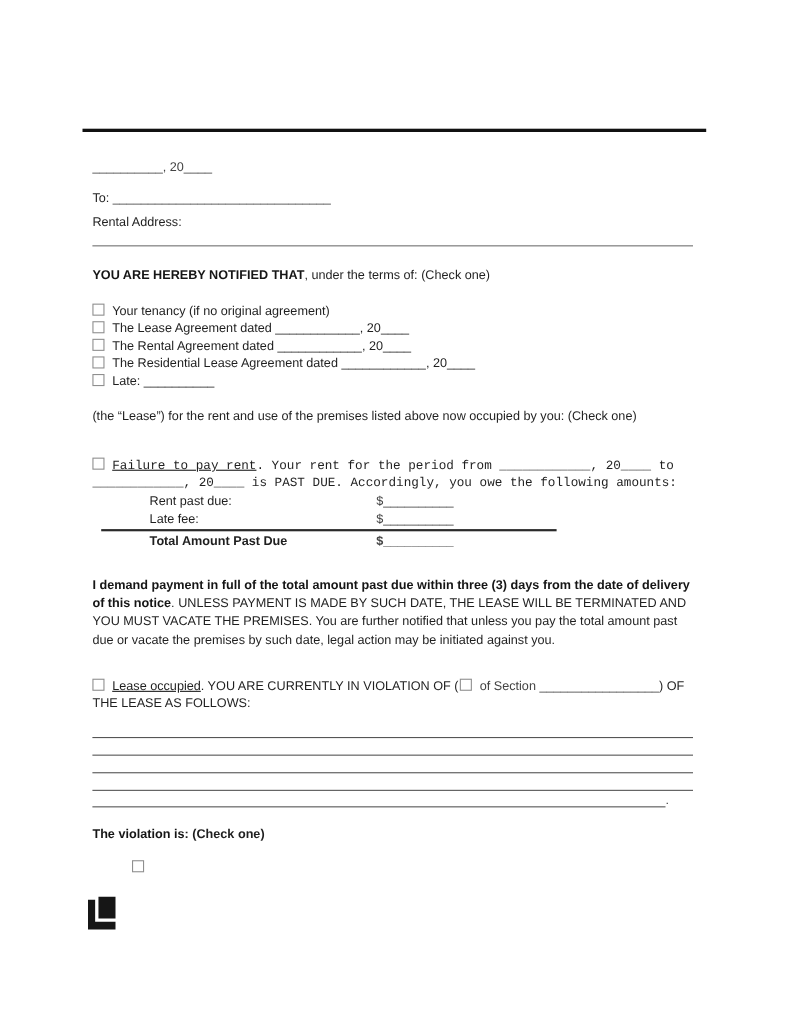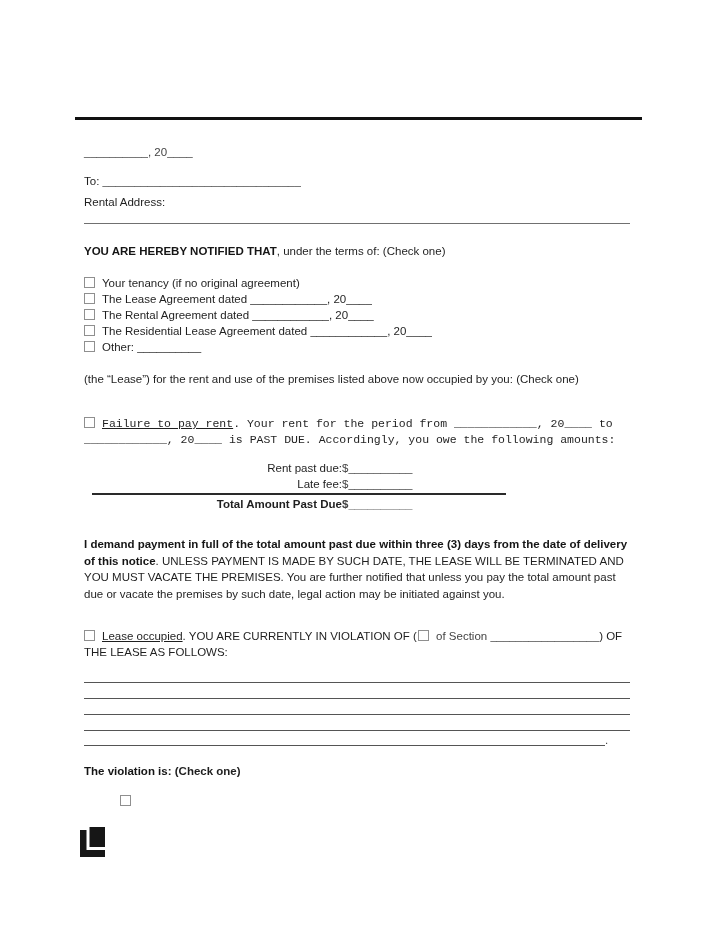--- a/index.html
+++ b/index.html
@@ -37,21 +37,21 @@
     border:1px solid #8f8f8f;background:#fff;
     margin-right:7px;vertical-align:-1px;
   }
   .cb.inline{margin-left:1px;margin-right:4px;}
 
   .lease-intro{margin:16px 0 0 0;}
   .para{margin:0;}
   .failure{margin:29px 0 0 0;font-family:Liberation Mono, monospace;}
   .u{text-decoration:underline;}
 
-  .amt-table{margin-top:12px;text-align:right;}
+  .amt-table{}
   .amt-row{display:flex;padding-left:52px;line-height:16px;}
   .amt-label{width:206px;}
   .amt-sep{border-top:2px solid #2a2a2a;width:414px;margin:1px 0 1px 8px;}
   .amt-row.total{font-weight:bold;}
 
   .demand{margin:24px 0 0 0;line-height:16.5px;}
   .violation{margin:26px 0 0 0;}
 
   .blank-lines{margin-top:7px;}
   .blank-line{height:15px;border-bottom:1px solid #555;}
@@ -78,21 +78,21 @@
   <p class="rental-label">Rental Address:</p>
   <div class="address-rule"></div>
 
   <p class="notified"><b>YOU ARE HEREBY NOTIFIED THAT</b><span>, under the terms of: (Check one)</span></p>
 
   <ul class="checklist">
     <li><span class="cb"></span><span>Your tenancy (if no original agreement)</span></li>
     <li><span class="cb"></span><span>The Lease Agreement dated ____________, 20____</span></li>
     <li><span class="cb"></span><span>The Rental Agreement dated ____________, 20____</span></li>
     <li><span class="cb"></span><span>The Residential Lease Agreement dated ____________, 20____</span></li>
-    <li><span class="cb"></span><span>Other: __________</span></li>
+    <li><span class="cb"></span><span>Late: __________</span></li>
   </ul>
 
   <p class="lease-intro">(the “Lease”) for the rent and use of the premises listed above now occupied by you: (Check one)</p>
 
   <p class="failure para"><span class="cb"></span><span class="u">Failure to pay rent</span><span>. Your rent for the period from ____________, 20____ to ____________, 20____ is PAST DUE. Accordingly, you owe the following amounts:</span></p>
 
   <div class="amt-table">
     <div class="amt-row">
       <span class="amt-label">Rent past due:</span>
       <span class="blank">$__________</span>

